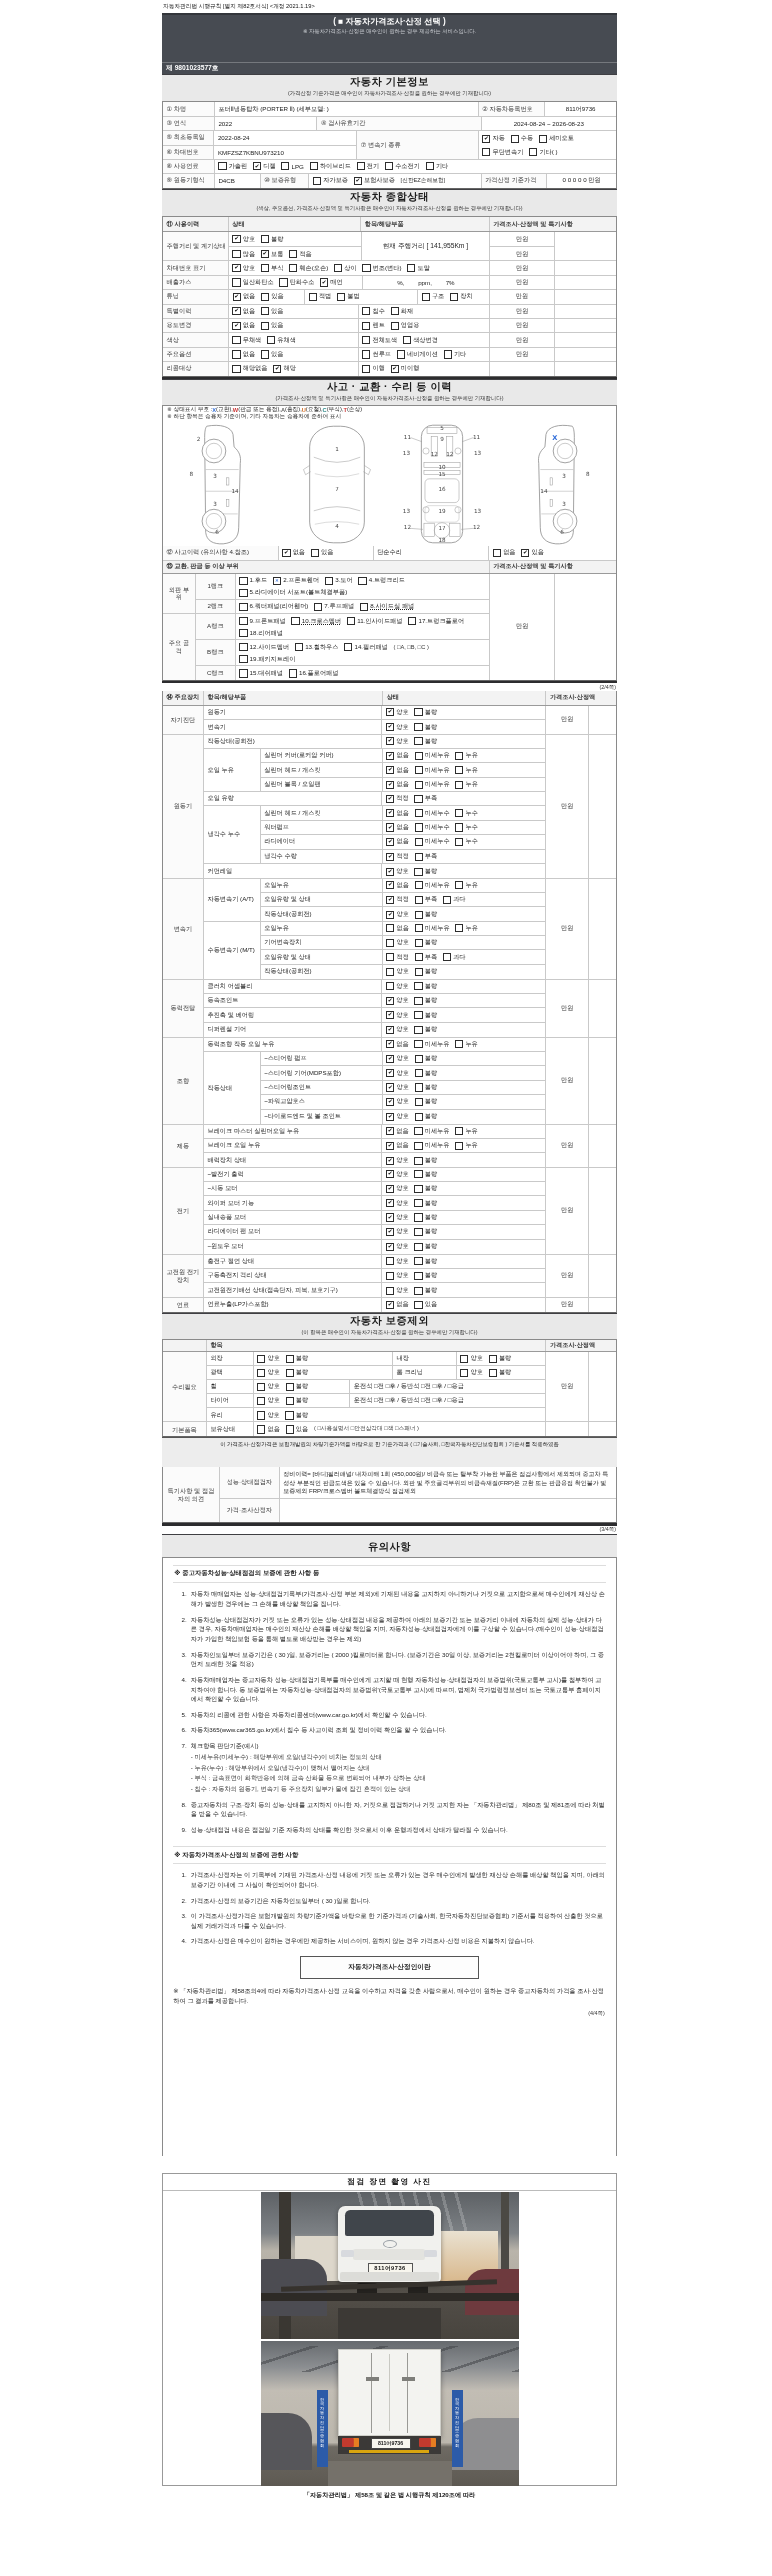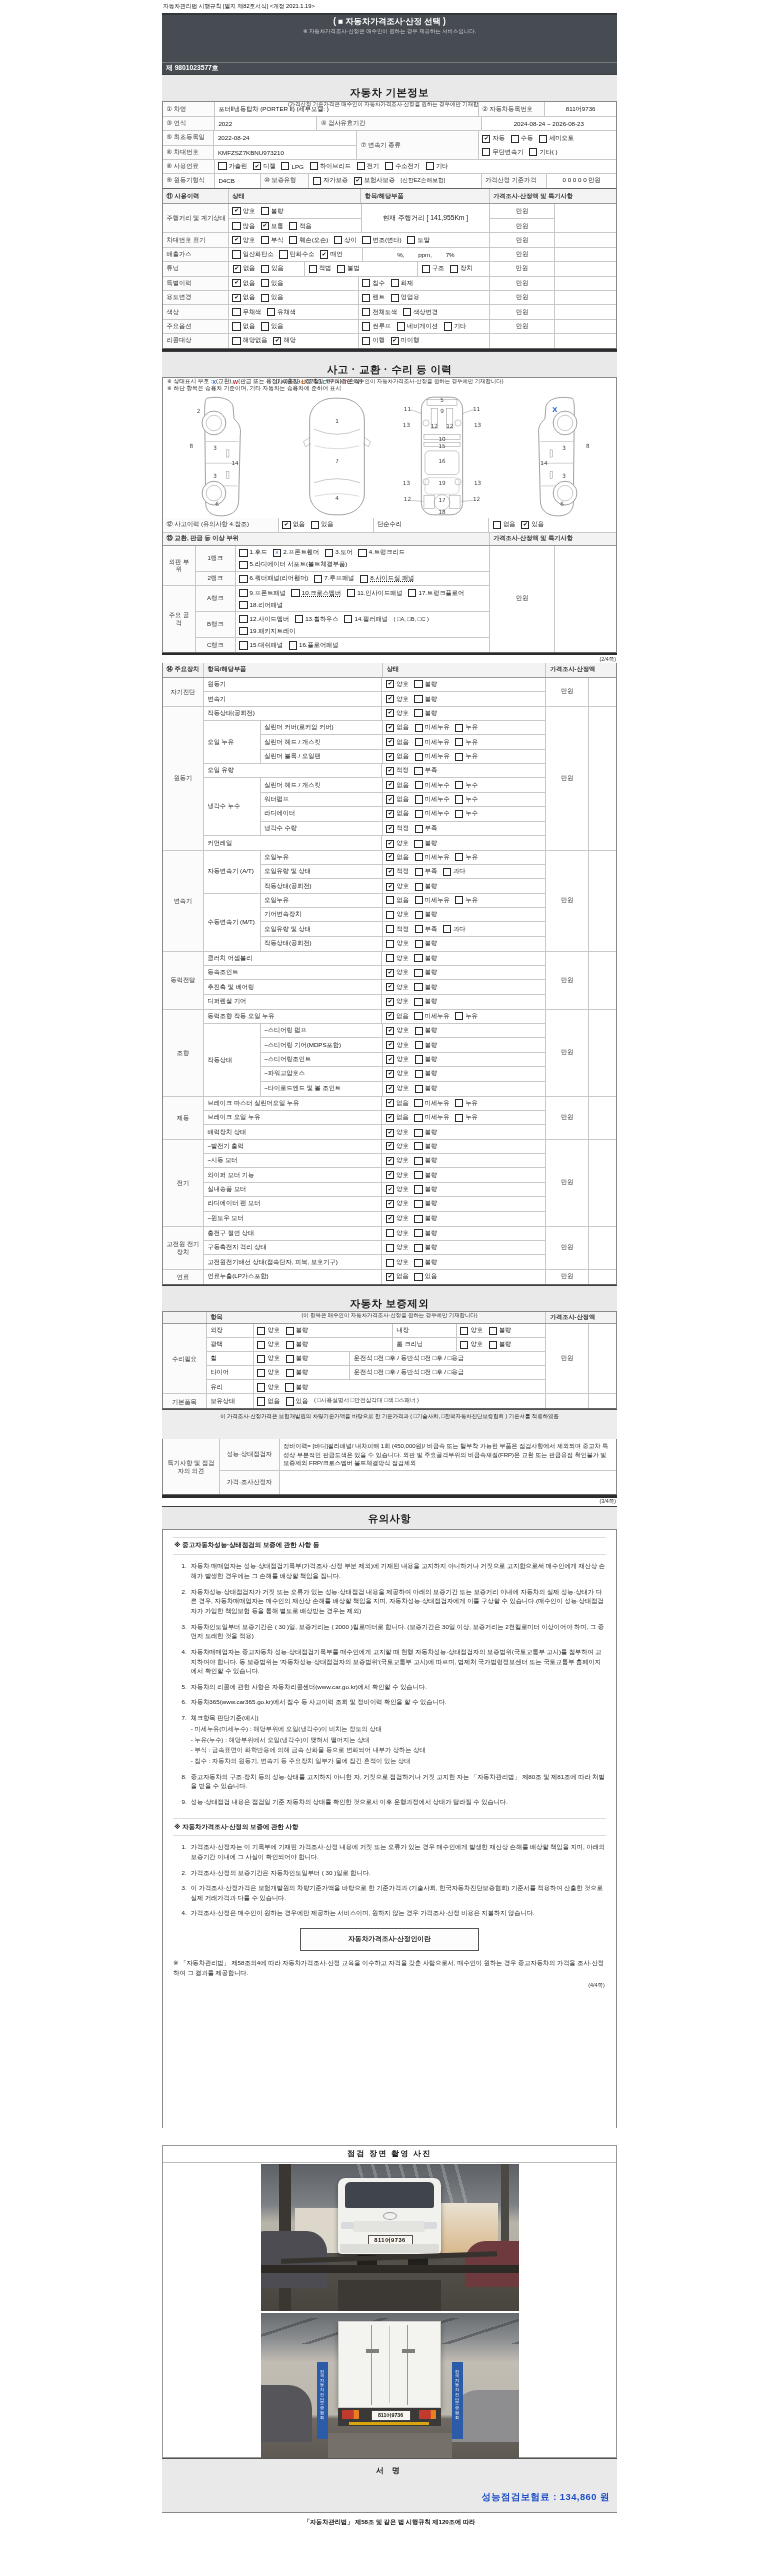--- a/index.html
+++ b/index.html
@@ -10,21 +10,21 @@
   
   .titlebar{height:59px;background:#474b52;border-top:2.1px solid #33363b;color:#fff;position:relative;}
   .titlebar .t1{text-align:center;font-size:14px;font-weight:bold;letter-spacing:1px;padding-top:4.6px;}
   .titlebar .t2{text-align:center;font-size:8.2px;font-weight:bold;margin-top:1px;}
   .titlebar .t3{text-align:center;font-size:5.4px;color:#c9ccd1;margin-top:1px;}
   .titlebar .docnum{position:absolute;left:0;bottom:0;width:100%;height:12.4px;border-top:0.5px solid rgba(255,255,255,.25);
        font-size:6.7px;font-weight:bold;display:flex;align-items:center;padding-left:4.1px;box-sizing:border-box;}
   
   .band{background:#e9e9e9;border-top:1.5px solid #3f3f43;border-bottom:0.5px solid #8a8a8a;text-align:center;box-sizing:border-box;}
   .band.h55{height:28px;}.band.h52{height:27px;}.band.h46{height:24px;}
-  .band .bt{font-size:10.3px;font-weight:bold;color:#1c1c1c;padding-top:11px;letter-spacing:0.5px;}
+  .band .bt{font-size:10.3px;font-weight:bold;color:#1c1c1c;padding-top:0;letter-spacing:0.5px;}
   .band.h46 .bt{padding-top:5.2px;}
   .band .bs{font-size:5.4px;color:#333;margin-top:1px;}
   
   .tbl{border-left:0.5px solid #8a8a8a;border-right:0.5px solid #8a8a8a;border-bottom:0.5px solid #666;background:#fff;}
   .trow{display:flex;border-bottom:0.5px solid #c9c9c9;box-sizing:border-box;}
   .trow:last-child{border-bottom:none;}
   .trow.thead{background:#f3f3f3;border-bottom:0.5px solid #9a9a9a;}
   .trow.thead .tcell{font-weight:bold;color:#333;}
   .tcell{border-right:0.5px solid #c9c9c9;display:flex;align-items:center;padding:0 3.6px;font-size:6.2px;
          box-sizing:border-box;overflow:hidden;white-space:nowrap;}
@@ -255,20 +255,24 @@
             <span class="cb on"></span>
             <span class="olabel">보험사보증</span>
           </span>
           <span class="optxt">[신한EZ손해보험]</span>
         </div>
         <div class="tcell lbl" style="width: 66px;">가격산정 기준가격</div>
         <div class="tcell ctr" style="width: 69px;">0 0 0 0 0 만원</div>
       </div>
     </div>
 
+  <div class="band h55">
+    <div class="bt">자동차 종합상태</div>
+    <div class="bs">(색상, 주요옵션, 가격조사·산정액 및 특기사항은 매수인이 자동차가격조사·산정을 원하는 경우에만 기재합니다)</div>
+  </div>
   <div class="tbl">
       <div class="trow thead" style="height: 15.5px;">
         <div class="tcell lft" style="width: 66px;">⑪ 사용이력</div>
         <div class="tcell lft" style="width: 133px;">상태</div>
         <div class="tcell lft" style="width: 129px;">항목/해당부품</div>
         <div class="tcell lft" style="width: 127px;">가격조사·산정액 및 특기사항</div>
       </div>
       <div class="trow" style="height: 29px;">
         <div class="tcell lbl" style="width: 66px;">주행거리 및 계기상태</div>
         <div class="tcell nest" style="width: 133px;">
@@ -1762,24 +1766,20 @@
         <div class="postL">
             <span class="vtext">한국자동차진단보증협회</span>
           </div>
         <div class="postR">
             <span class="vtext">한국자동차진단보증협회</span>
           </div>
       </div>
     </div>
   </div>
 
-  <div class="signband">
-    <div class="slabel">서 명</div>
-    <div class="premium">성능점검보험료 : 134,860 원</div>
-  </div>
 
   <div class="footer">
     <div class="f1">「자동차관리법」 제58조 및 같은 법 시행규칙 제120조에 따라</div>
 
   </div>
 
 </div>
 
 
 </body></html>

